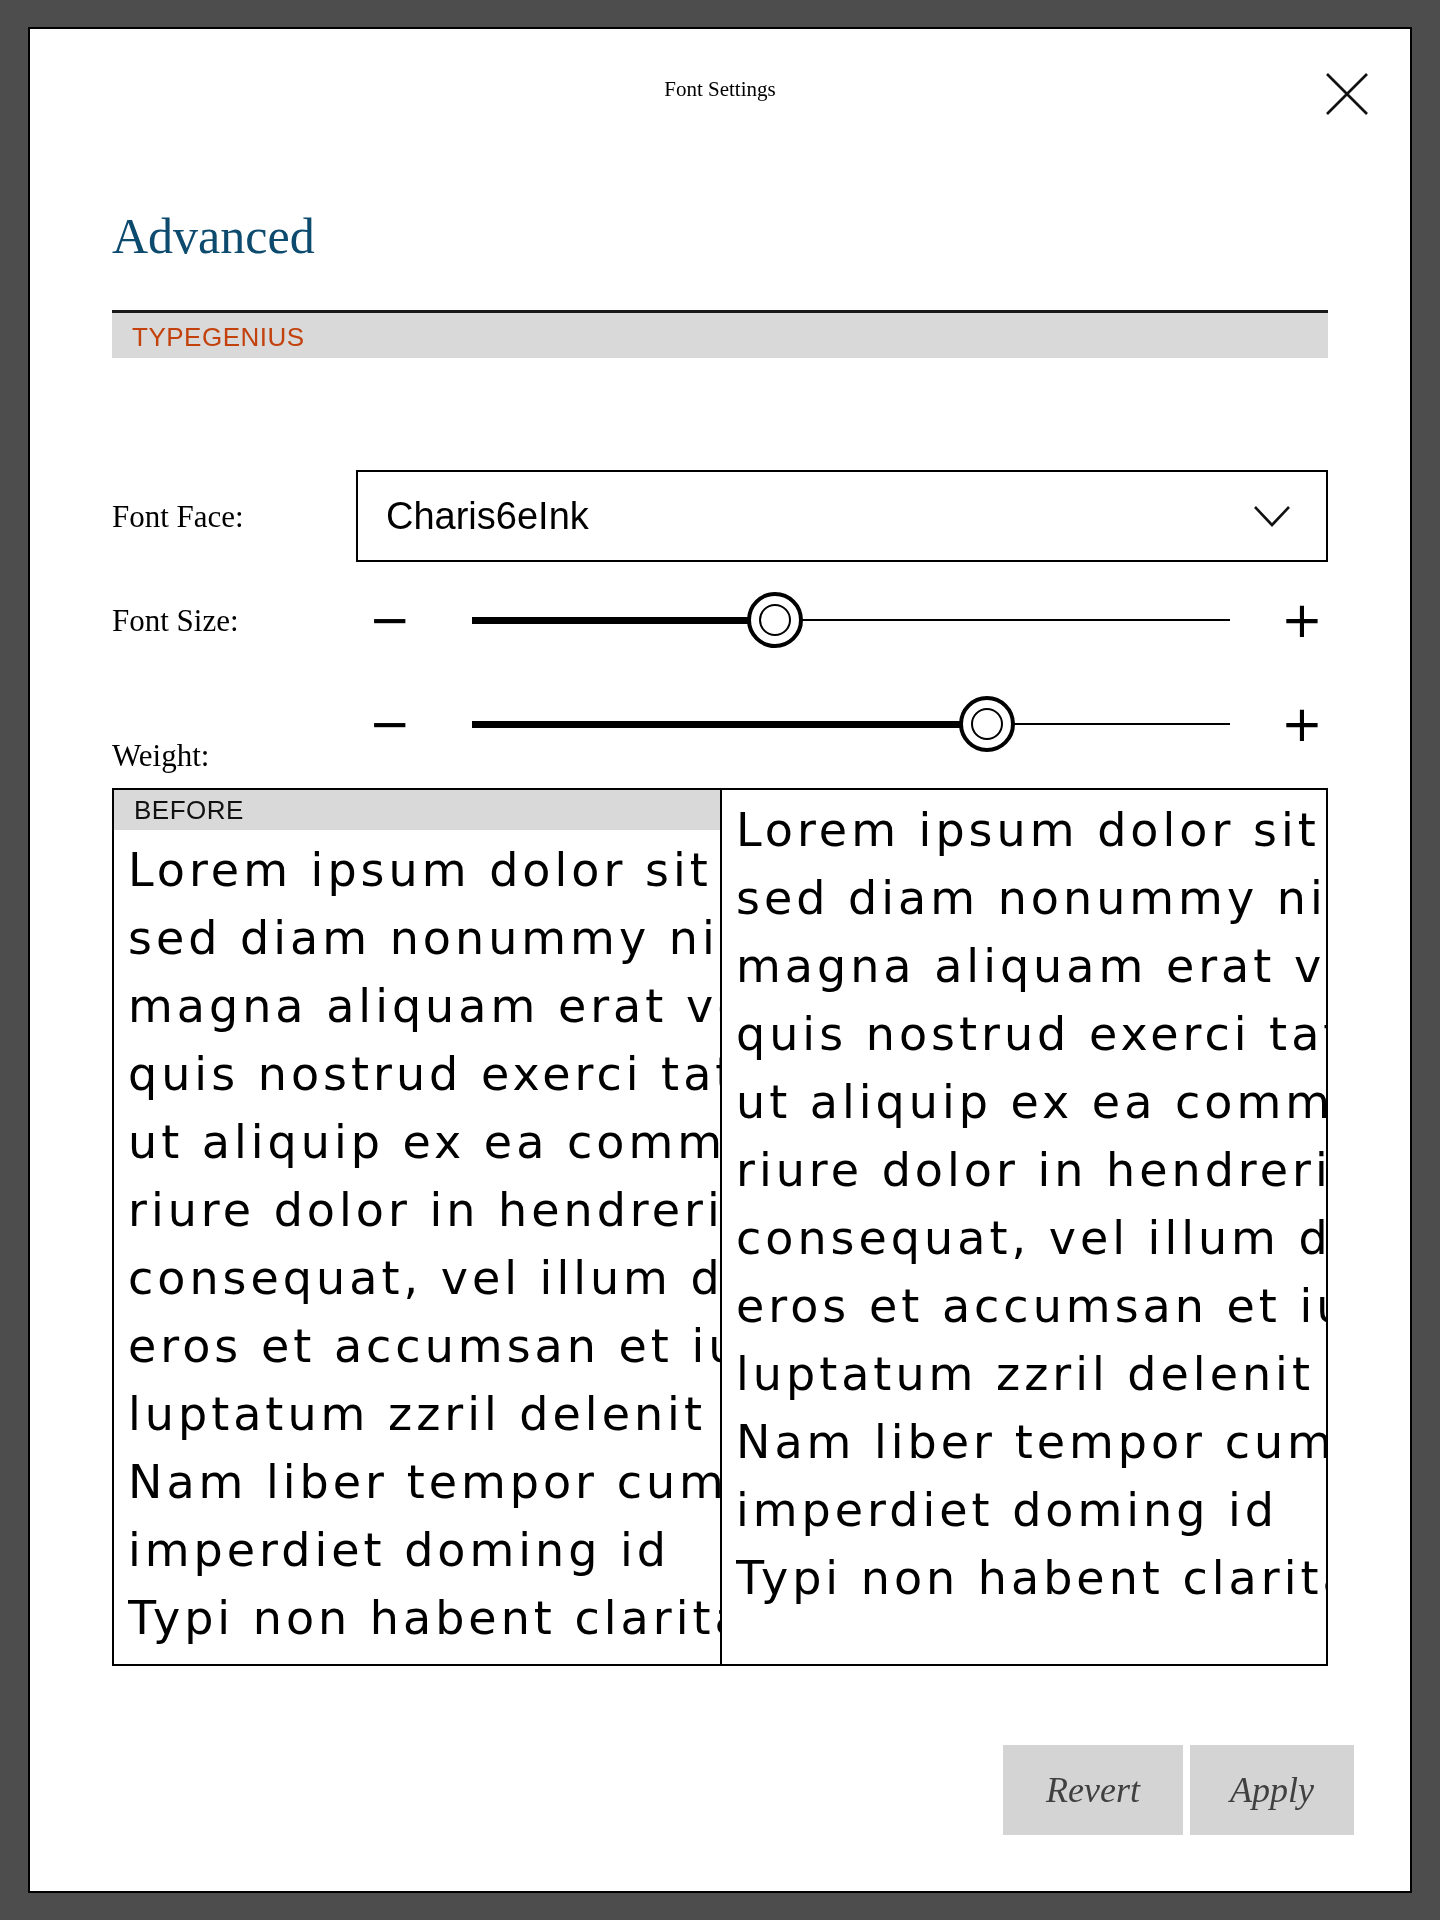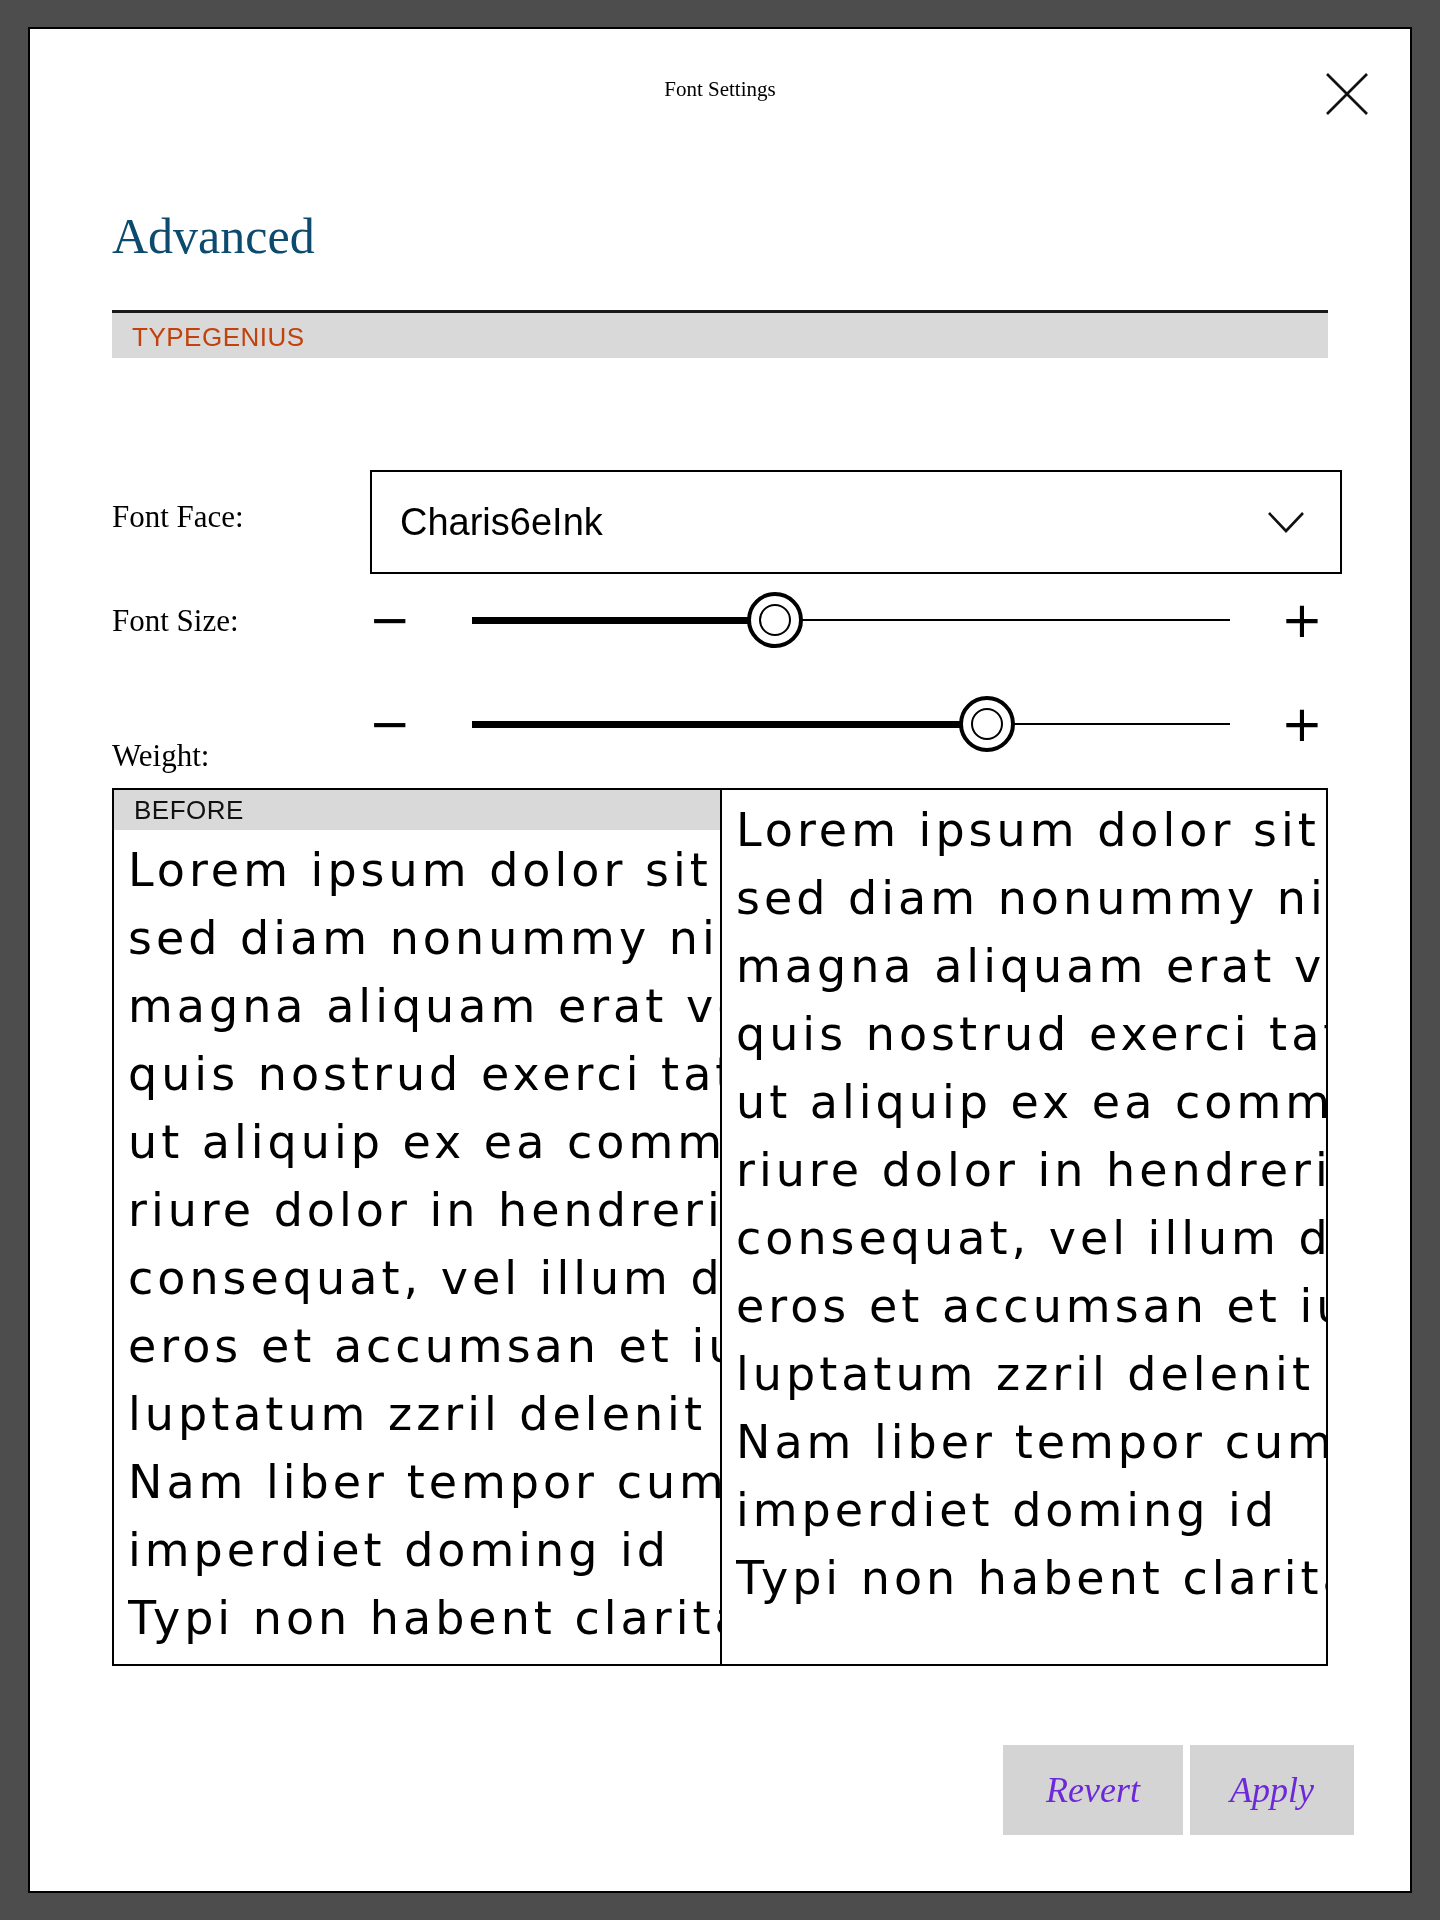--- a/index.html
+++ b/index.html
@@ -36,21 +36,21 @@
     font-family:"Liberation Sans", sans-serif;
     font-size:26px;line-height:48px;padding-left:20px;
     box-sizing:border-box;letter-spacing:0.5px;color:#c2410c;
   }
   .description{
     position:absolute;left:82px;top:366px;font-size:31px;color:#000;
   }
   
   .ff-label{position:absolute;left:82px;top:470px;font-size:31px;}
   .ff-box{
-    position:absolute;left:340px;top:441px;width:972px;height:104px;
+    position:absolute;left:326px;top:441px;width:972px;height:92px;
     border:2px solid #000;box-sizing:border-box;
     display:flex;align-items:center;cursor:pointer;background:#fff;
   }
   .ff-value{
     font-family:"Liberation Sans", sans-serif;
     font-size:38px;margin-left:28px;flex:1;color:#000;
   }
   .ff-chevron{margin-right:34px;display:flex;align-items:center;}
   
   .slider-label{position:absolute;left:82px;font-size:31px;}
@@ -97,21 +97,21 @@
   .pane-body{padding:6px 0 0 14px;}
   .pline{
     font-family:"DejaVu Sans", sans-serif;
     font-size:46px;line-height:68px;height:68px;
     letter-spacing:4px;white-space:nowrap;overflow:hidden;color:#000;
   }
   
   .btn{
     position:absolute;top:1716px;height:90px;background:#d4d4d4;
     display:flex;align-items:center;justify-content:center;
-    font-style:italic;font-size:36px;color:#6d28d9;cursor:pointer;
+    font-style:italic;font-size:36px;color:#404040;cursor:pointer;
   }
   .btn-revert{left:973px;width:180px;}
   .btn-apply{left:1160px;width:164px;}
   .glyph{
     font-family:"DejaVu Sans", sans-serif;font-size:50px;font-weight:400;color:#000;
   }
 </style>
 </head>
 <body>
 

